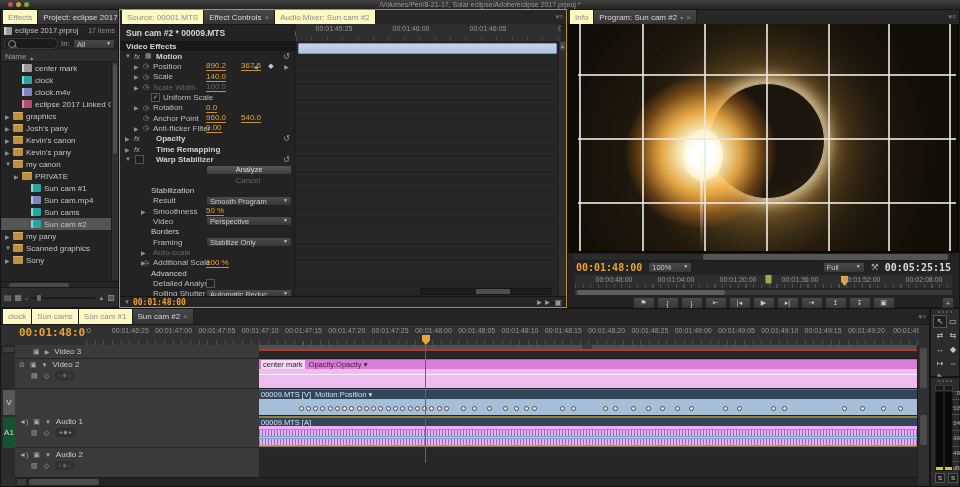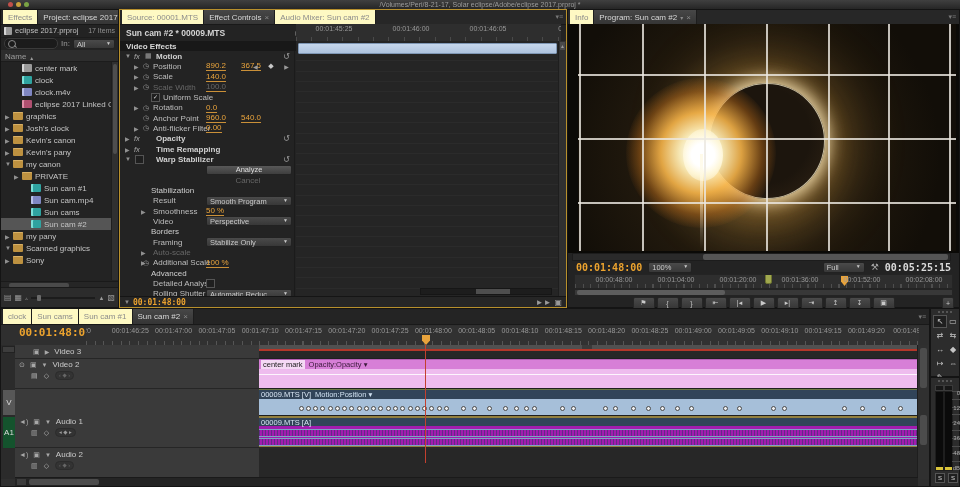--- a/index.html
+++ b/index.html
@@ -118,21 +118,21 @@
           <span>eclipse 2017 Linked Comp 0:</span>
         </div>
         <div class="prow" style="padding-left:4px">
           <span class="twirl">▶</span>
           <span class="ic folder"></span>
           <span>graphics</span>
         </div>
         <div class="prow" style="padding-left:4px">
           <span class="twirl">▶</span>
           <span class="ic folder"></span>
-          <span>Josh's clock</span>
+          <span>Josh's pany</span>
         </div>
         <div class="prow" style="padding-left:4px">
           <span class="twirl">▶</span>
           <span class="ic folder"></span>
           <span>Kevin's canon</span>
         </div>
         <div class="prow" style="padding-left:4px">
           <span class="twirl">▶</span>
           <span class="ic folder"></span>
           <span>Kevin's pany</span>
@@ -663,21 +663,21 @@
             <span class="kfd" style="left:72.4%"></span>
             <span class="kfd" style="left:77.6%"></span>
             <span class="kfd" style="left:79.2%"></span>
             <span class="kfd" style="left:88.4%"></span>
             <span class="kfd" style="left:91%"></span>
             <span class="kfd" style="left:94.2%"></span>
             <span class="kfd" style="left:96.8%"></span>
           </div>
       </div>
 
-      <div style="position:absolute;left:0;right:0;top:71px;height:31px;background:#a21caf;border-top:2px solid #93803f;border-bottom:2px solid #93803f;box-sizing:border-box;">
+      <div style="position:absolute;left:0;right:0;top:71px;height:31px;background:#f0abfc;border-top:2px solid #93803f;border-bottom:2px solid #93803f;box-sizing:border-box;">
         <div style="position:absolute;left:0;right:0;top:0;height:8px;background:#314459;display:flex;align-items:center;padding-left:2px;">
           <span style="color:#d9e6f4;font-size:7.5px;">00009.MTS [A]</span>
         </div>
         <div style="position:absolute;left:0;right:0;top:11px;height:6px;background:repeating-linear-gradient(90deg,rgba(35,60,95,.5) 0 1px,transparent 1px 3px);border-top:1px solid #7fa3c4;border-bottom:1px solid #7fa3c4;"></div>
         <div style="position:absolute;left:0;right:0;top:20px;height:6px;background:repeating-linear-gradient(90deg,rgba(35,60,95,.5) 0 1px,transparent 1px 3px);border-top:1px solid #7fa3c4;border-bottom:1px solid #7fa3c4;"></div>
       </div>
       <div style="position:absolute;left:0;right:0;top:104px;height:29px;background:#272727;border-bottom:1px solid #1f1f1f;"></div>
     </div>
 
     <div class="scrollv" style="position:absolute;right:0;top:36px;width:11px;height:134px;">

